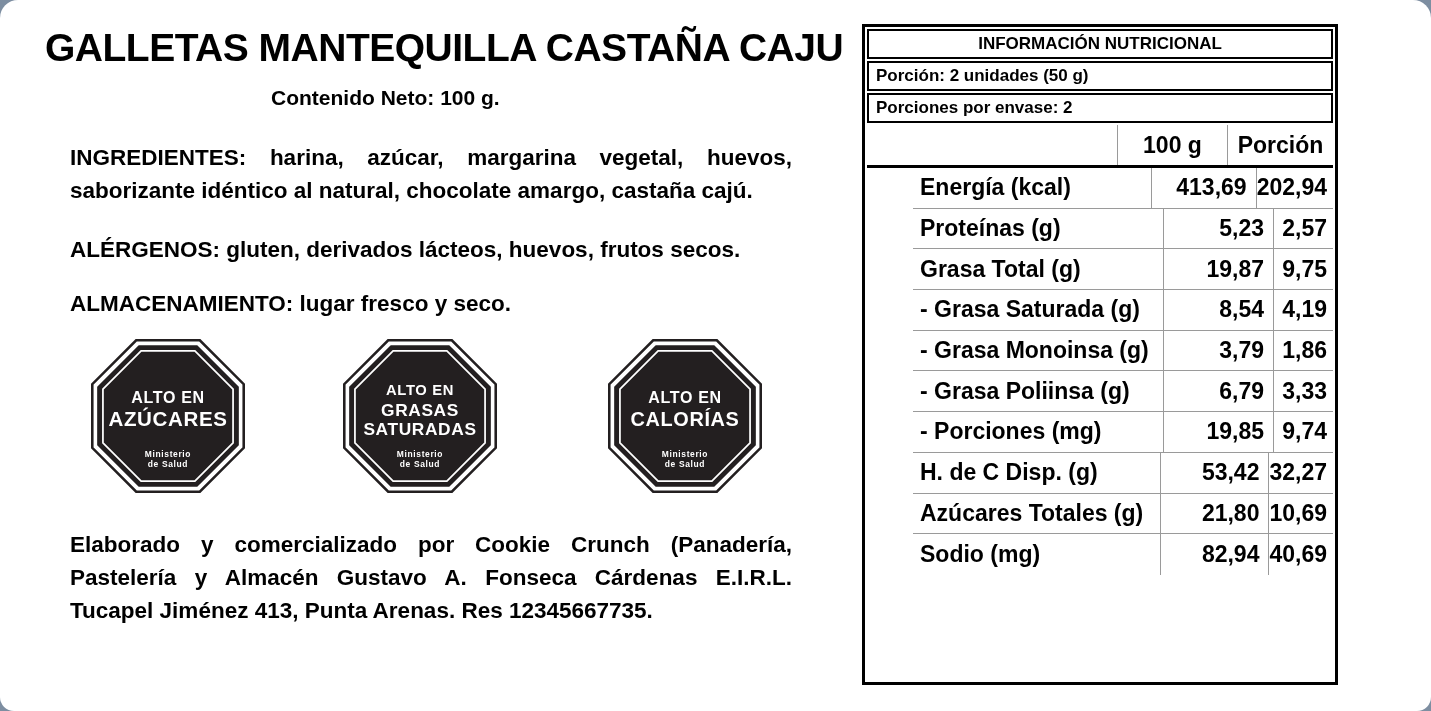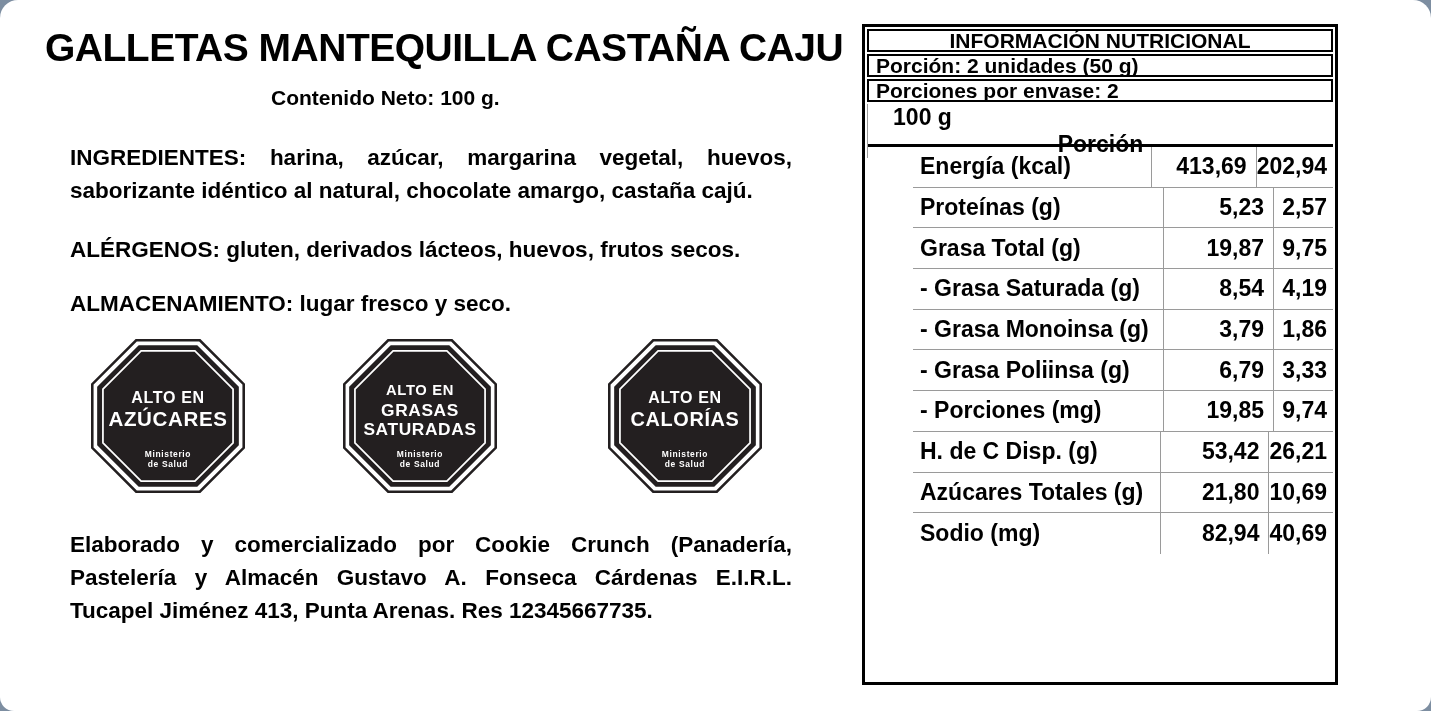--- a/index.html
+++ b/index.html
@@ -31,26 +31,26 @@
   .seal-3 { left:608px; }
   .seal svg { width:100%; height:100%; display:block; }
   .seal text { fill:#ffffff; font-weight:bold; letter-spacing:0.5px; text-anchor:middle; }
   
   .ntable {
     position:absolute; left:862px; top:24px; width:476px; height:661px;
     border:3px solid #000; box-sizing:border-box; padding:2px;
     font-weight:bold; background:#fff; overflow:hidden;
   }
   .nt-box {
-    border:2.5px solid #000; box-sizing:border-box; height:23px; margin-bottom:2px;
-    display:flex; align-items:center; padding:0 7px; font-size:21px;
+    border:2.5px solid #000; box-sizing:border-box; height:30px; margin-bottom:2px;
+    display:flex; align-items:center; padding:0 7px; font-size:17px;
   }
   .nt-box.center { justify-content:center; }
   .nt-hrow, .nt-row { display:flex; align-items:center; box-sizing:border-box; }
-  .nt-hrow { height:43px; border-bottom:3px solid #000; font-size:23px;flex-direction:column; }
+  .nt-hrow { height:43px; border-bottom:3px solid #000; font-size:23px; }
   .nt-row  { height:40.7px; border-bottom:1.5px solid #9a9a9a; font-size:23px;margin-left:46px; }
   .nt-row:last-child { border-bottom:none; }
   .c1 { width:250px; padding-left:7px; box-sizing:border-box; }
   .c2 { width:110px; box-sizing:border-box; border-left:1.5px solid #9a9a9a; align-self:stretch;
         display:flex; align-items:center; justify-content:flex-end; padding-right:9px; }
   .c3 { flex:1; box-sizing:border-box; border-left:1.5px solid #9a9a9a; align-self:stretch;
         display:flex; align-items:center; justify-content:flex-end; padding-right:6px; }
   .nt-hrow .c2, .nt-hrow .c3 { justify-content:center; padding-right:0; }
 </style>
 </head>
@@ -161,21 +161,21 @@
         <div class="c3">3,33</div>
       </div>
       <div class="nt-row">
         <div class="c1">- Porciones (mg)</div>
         <div class="c2">19,85</div>
         <div class="c3">9,74</div>
       </div>
       <div class="nt-row">
         <div class="c1">H. de C Disp. (g)</div>
         <div class="c2">53,42</div>
-        <div class="c3">26,21</div>
+        <div class="c3">32,27</div>
       </div>
       <div class="nt-row">
         <div class="c1">Azúcares Totales (g)</div>
         <div class="c2">21,80</div>
         <div class="c3">10,69</div>
       </div>
       <div class="nt-row">
         <div class="c1">Sodio (mg)</div>
         <div class="c2">82,94</div>
         <div class="c3">40,69</div>

